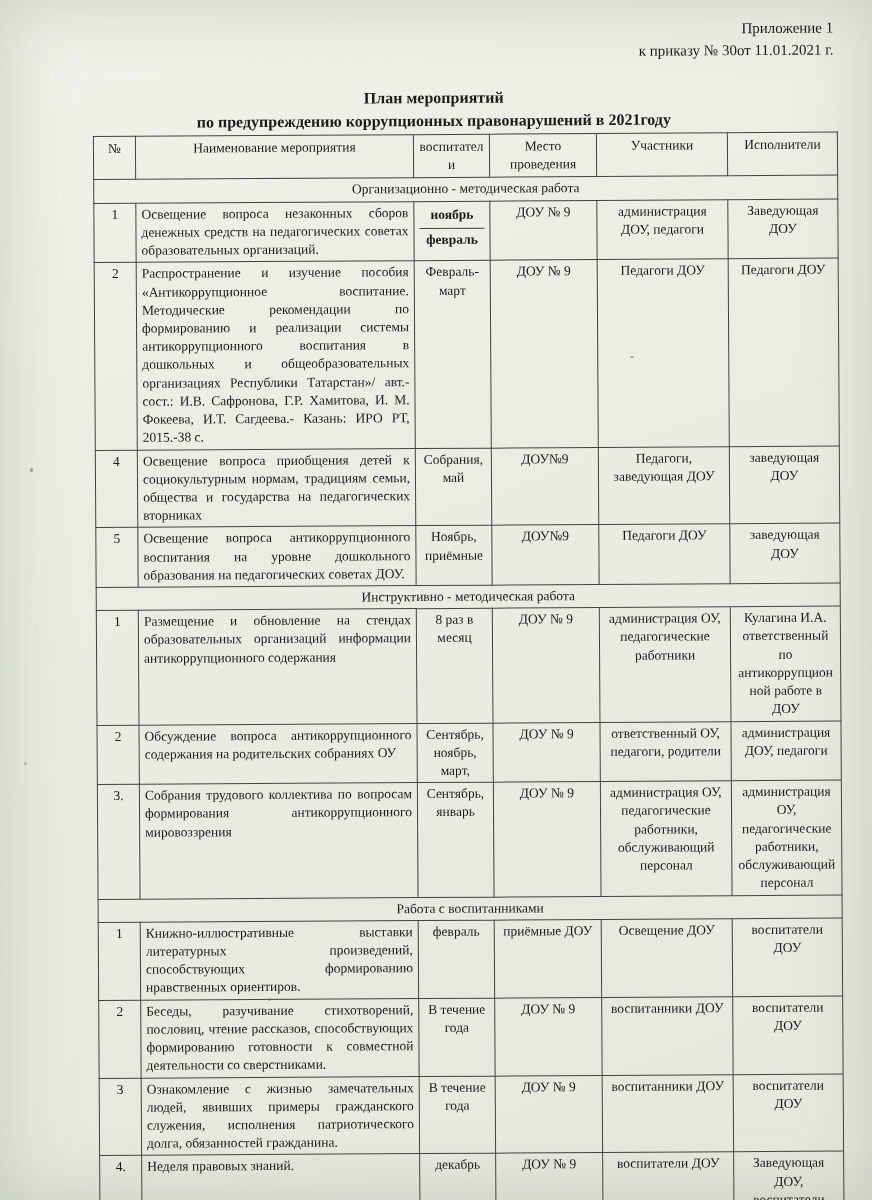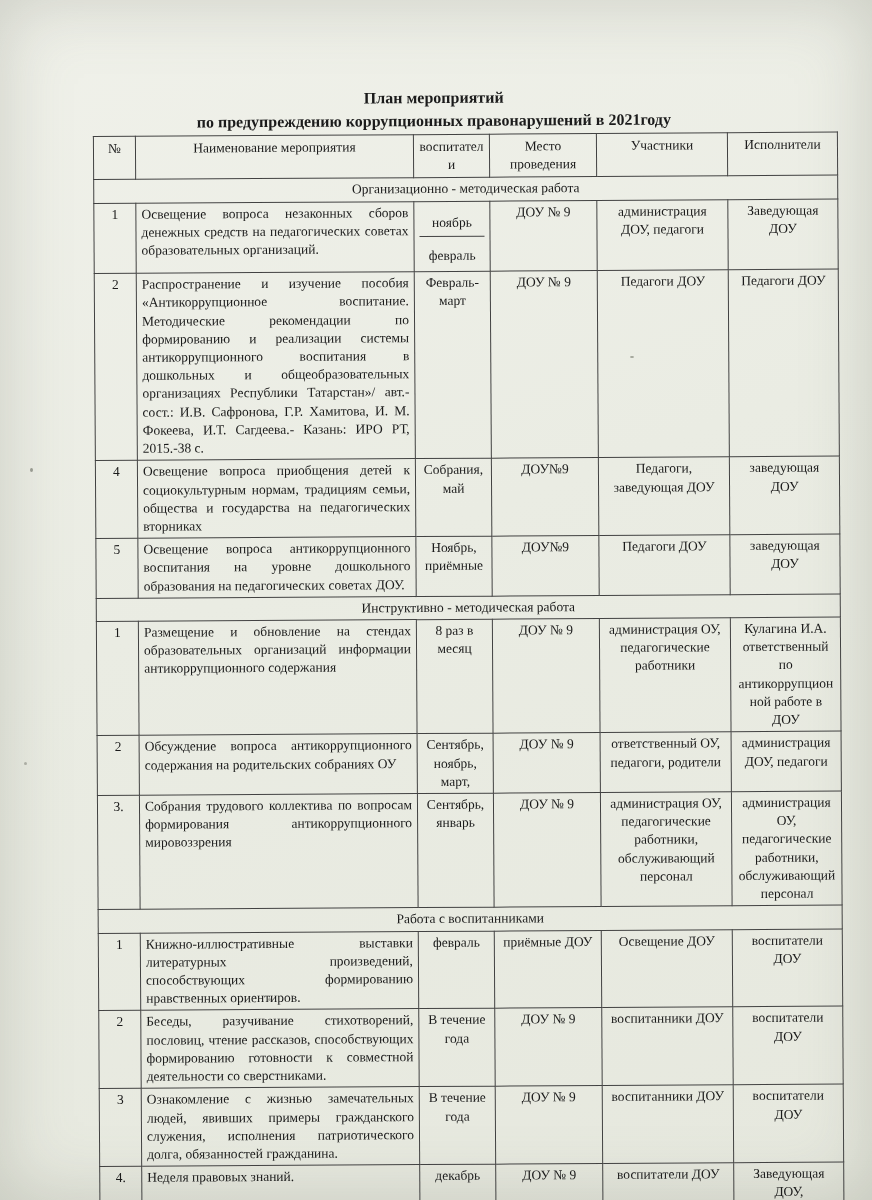--- a/index.html
+++ b/index.html
@@ -58,41 +58,44 @@
   }
   td.col-num   { text-align:center; }
   td.col-name  { text-align:justify; padding:2px 9px 3px 11px; }
   td.col-period{ text-align:center; }
   td.col-place { text-align:center; }
   td.col-part  { text-align:center; }
   td.col-exec  { text-align:center; }
   td.split-cell { padding:0; }
   .split-part {
     text-align:center;
-    padding:10px 4px 4px;
+    padding:2px 4px 4px;
     min-height:24px;
     box-sizing:border-box;
+    font-weight:bold;
   }
   .split-part + .split-part { border-top:1px solid #424242; }
   .speck {
     position:absolute; border-radius:50%;
     background:#5a5d52; opacity:.55;
   }
   .sp1 { left:30px;  top:468px; width:3px; height:4px; }
   .sp2 { left:24px;  top:762px; width:3px; height:3px; opacity:.4; }
   .sp3 { left:268px; top:998px; width:3px; height:3px; opacity:.45; }
   .sp4 { left:630px; top:356px; width:4px; height:2px; opacity:.5; }
 </style>
 </head>
 <body>
 
 <div class="page">
   <div class="tilt">
 
     <div class="annex">
+      <div>Приложение 1</div>
+      <div>к  приказу № 30от 11.01.2021 г.</div>
     </div>
 
     <div class="doc-title">
       <div>План мероприятий</div>
       <div>по предупреждению коррупционных правонарушений в 2021году</div>
     </div>
 
     <table class="plan">
       <colgroup>
         <col style="width:42px">

